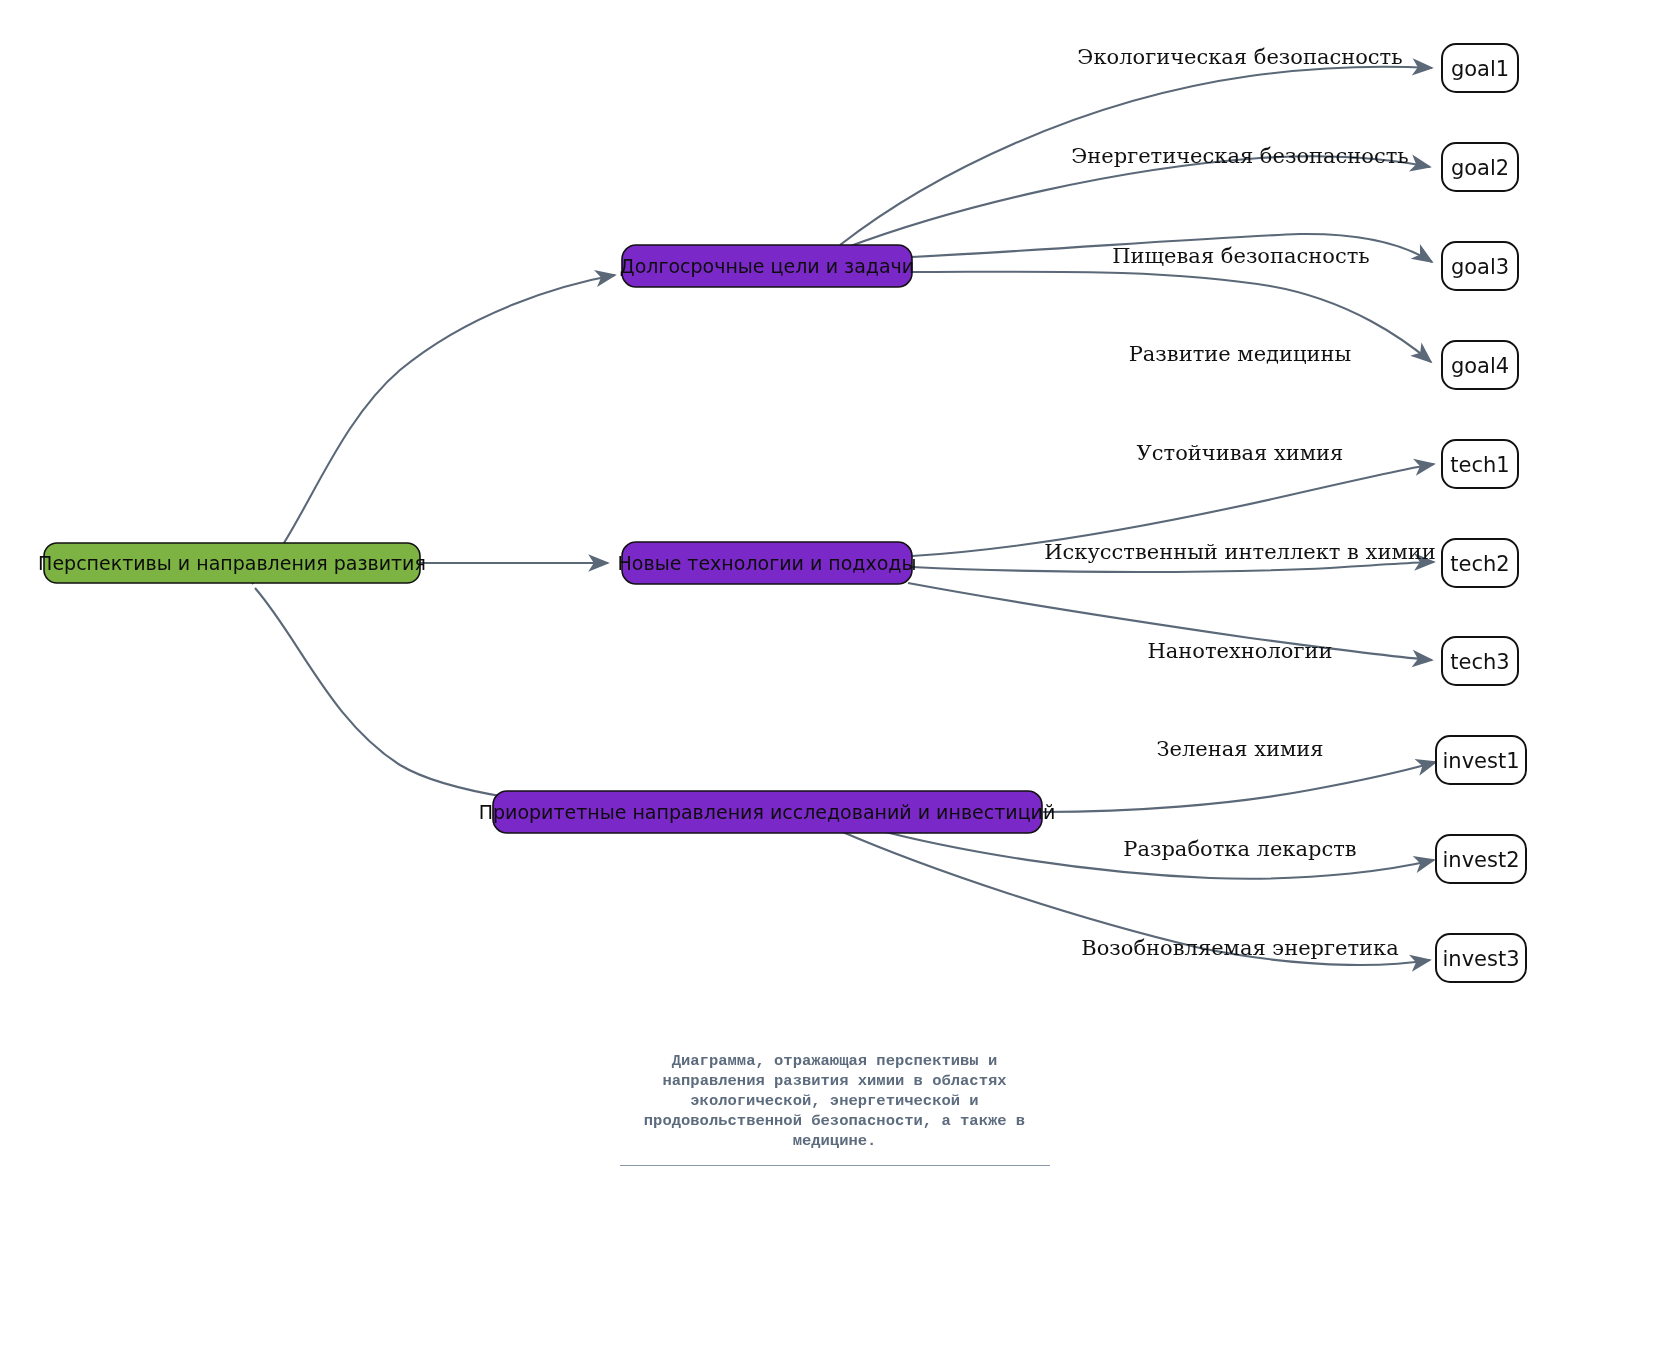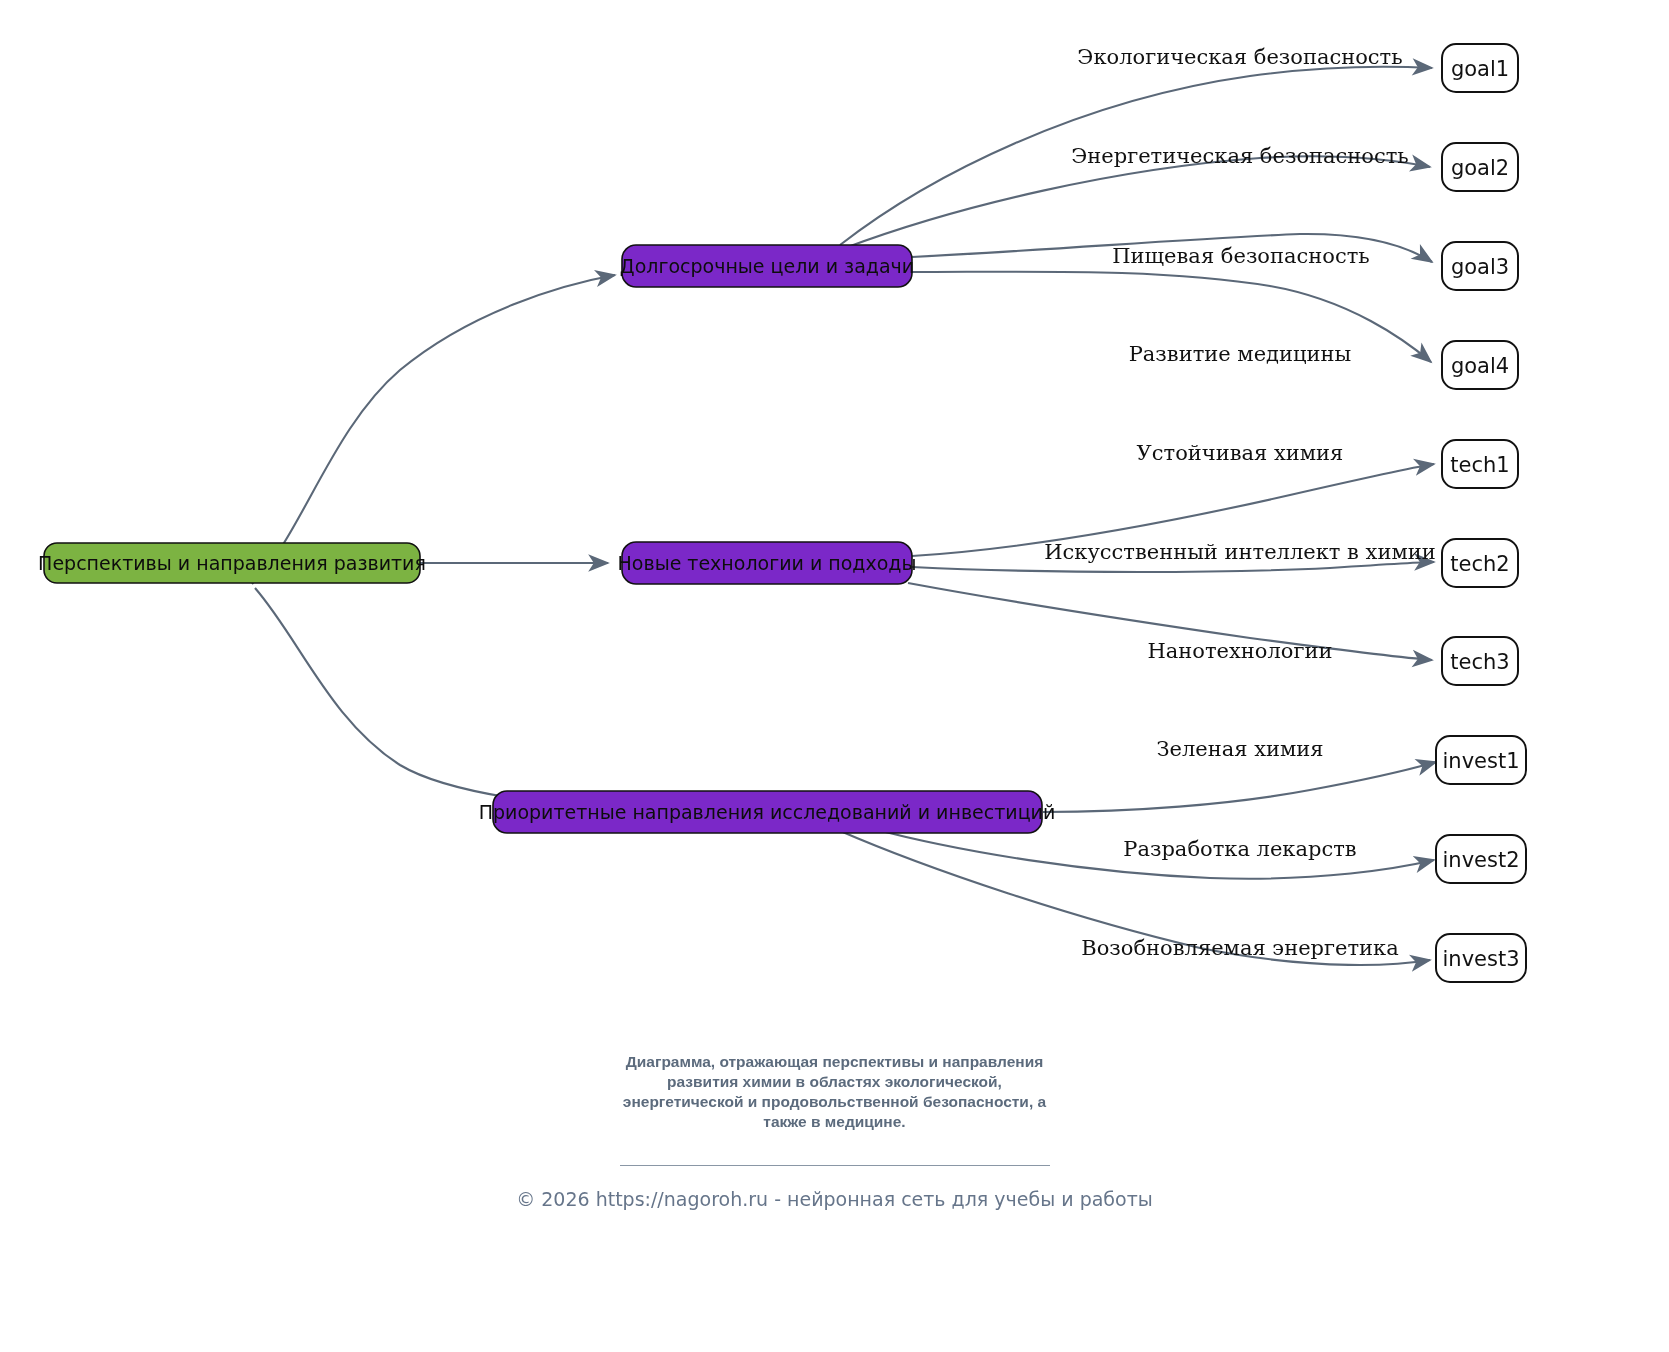--- a/index.html
+++ b/index.html
@@ -47,21 +47,21 @@
     position: absolute;
     left: 0;
     top: 1052px;
     width: 1669px;
     text-align: center;
     pointer-events: none;
   }
   .caption-inner {
     display: inline-block;
     width: 430px;
-    font-family: Liberation Sans, sans-serif;
+    font-family: Liberation Mono, monospace;
     font-size: 15.5px;
     font-weight: bold;
     line-height: 1.29;
     color: #5c6b7d;
     text-align: center;
   }
   .footer {
     position: absolute;
     left: 0;
     top: 1165px;
@@ -209,14 +209,13 @@
     <text class="node-text-leaf" x="1481" y="966" text-anchor="middle">invest3</text>
   </g>
 </svg>
 
 <div class="caption">
   <div class="caption-inner">Диаграмма, отражающая перспективы и направления развития химии в областях экологической, энергетической и продовольственной безопасности, а также в медицине.</div>
 </div>
 
 <div class="footer">
   <div class="footer-rule"></div>
-  <div class="footer-text">© 2026 https://nagoroh.ru - нейронная сеть для учебы и работы</div>
 </div>
 
 </body></html>

